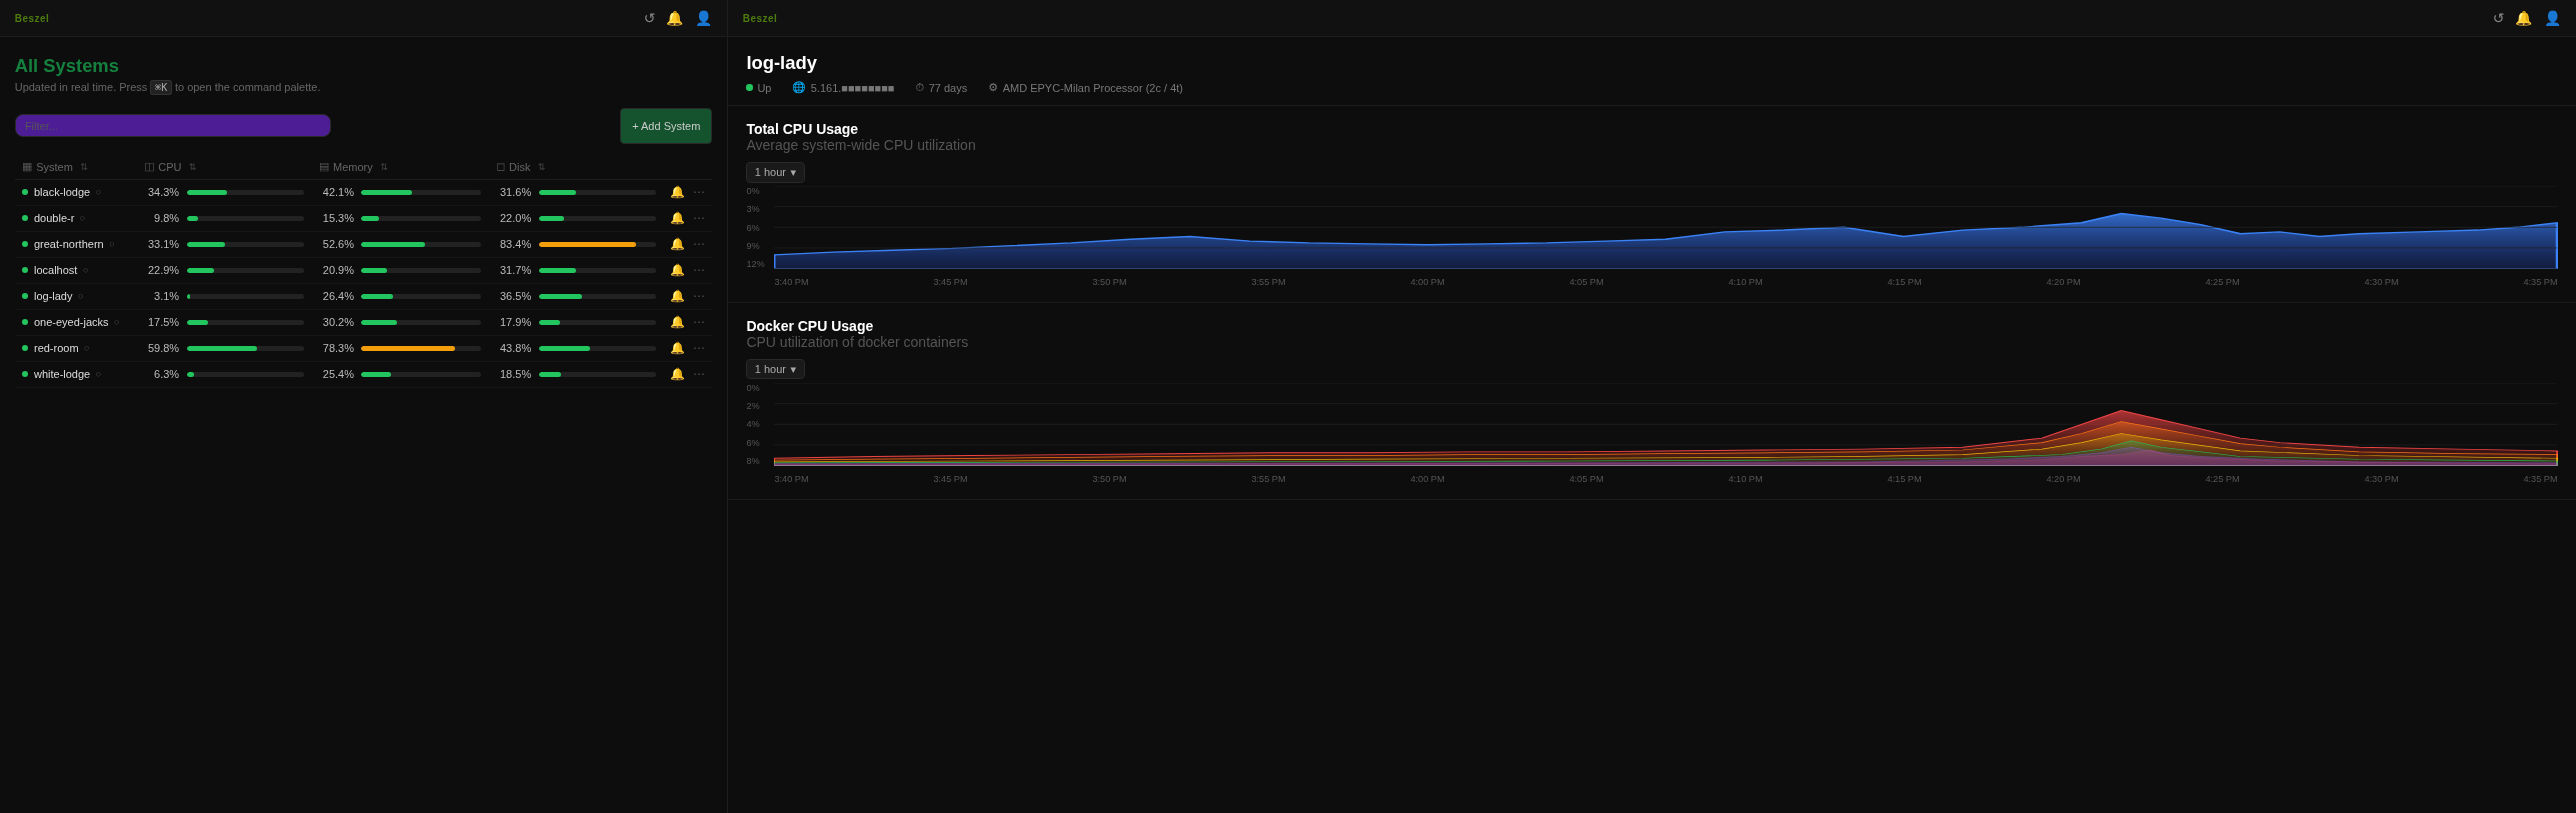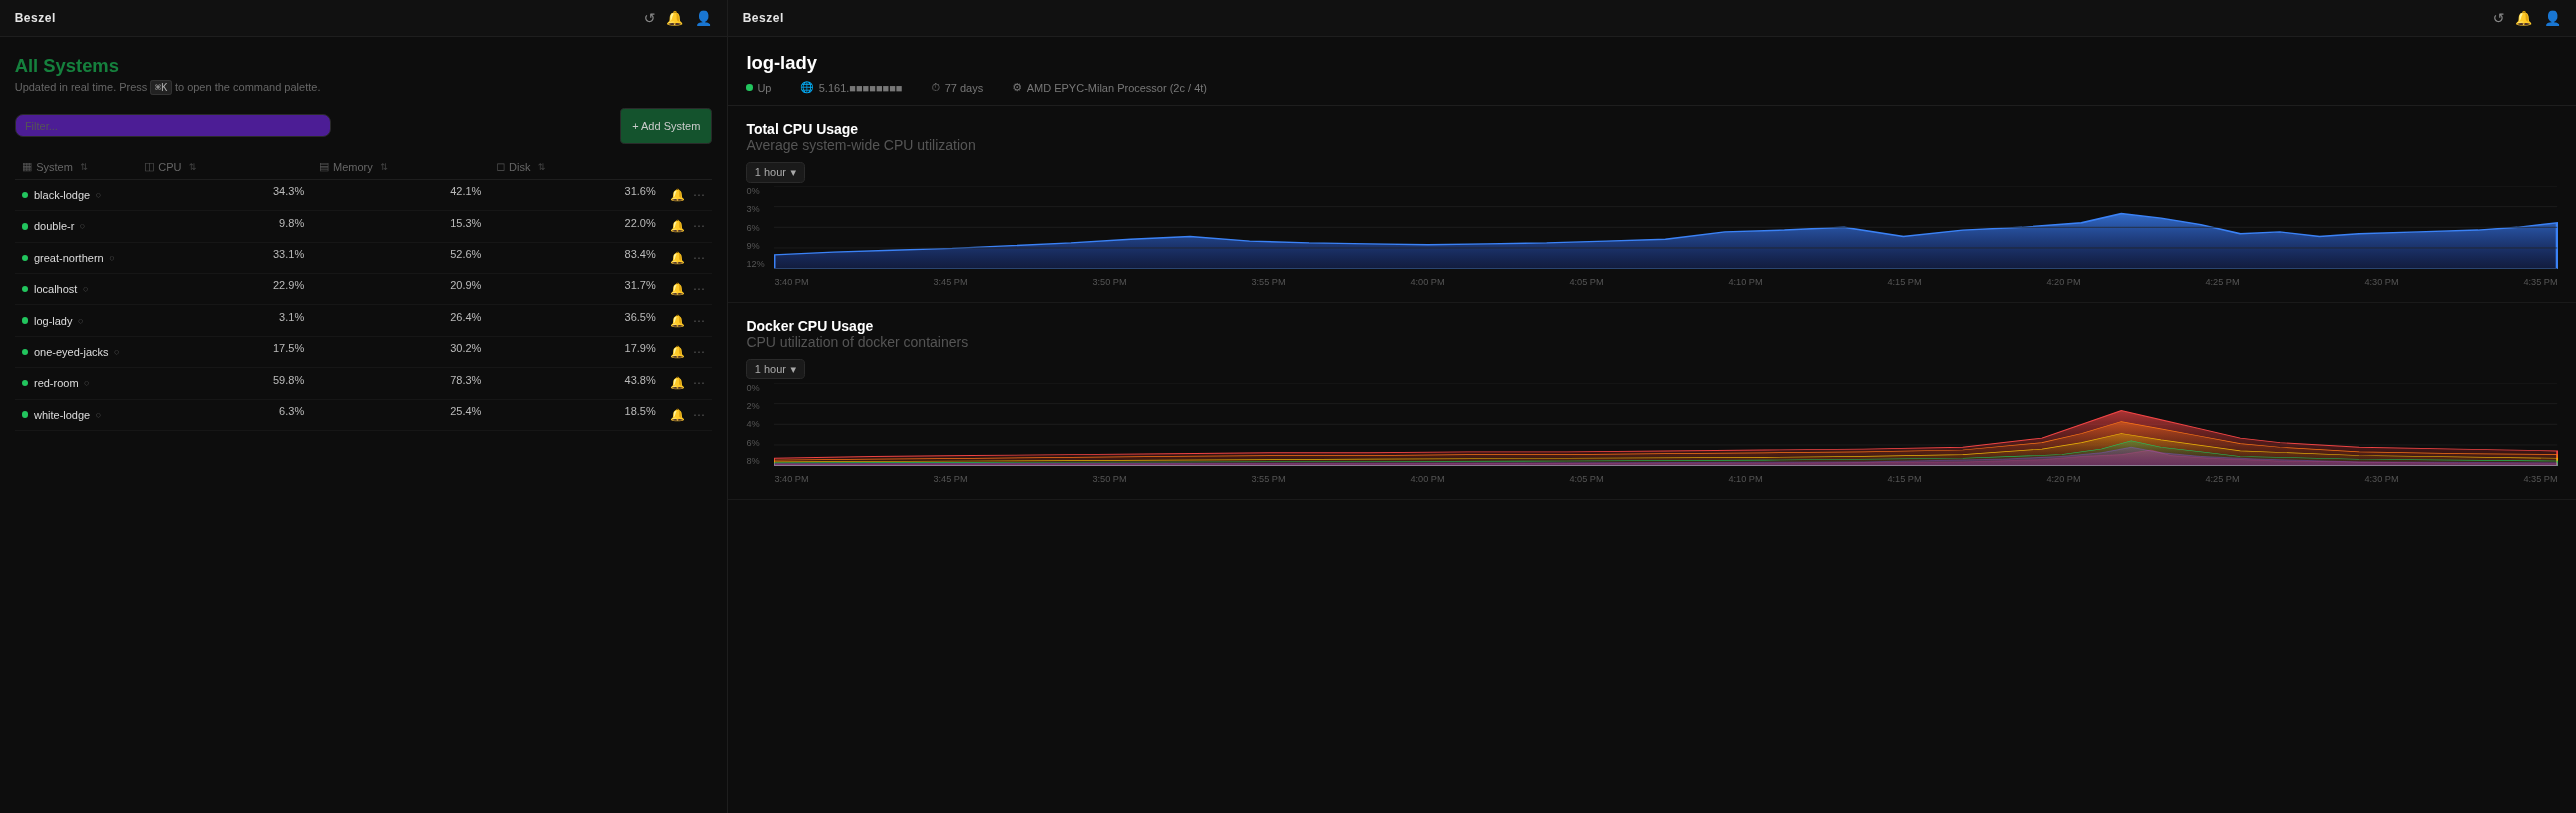--- a/index.html
+++ b/index.html
@@ -37,22 +37,22 @@
       display: flex;
       align-items: center;
       justify-content: space-between;
       padding: 7.4px 14.7px;
       border-bottom: 0.9px solid #1e1e1e;
       background: #111;
       height: 37px;
     }
     .header-logo {
       font-weight: 700;
-      font-size: 12px;
-      color: #e5e5e5;
+      font-size: 10px;
+      color: #4d7c0f;
       letter-spacing: 0.5px;
     }
     .header-icons {
       display: flex;
       gap: 11px;
       align-items: center;
     }
     .header-icon {
       color: #888;
       cursor: pointer;
@@ -166,23 +166,22 @@
       font-size: 11px;
     }
     .system-icon {
       color: #555;
       font-size: 9.2px;
     }
 
     
     .metric-cell {
       display: flex;
-      align-items: flex-end;
+      align-items: center;
       gap: 7.4px;
-      flex-direction: column;
     }
     .metric-value {
       font-size: 11px;
       color: #bbb;
       min-width: 35px;
       text-align: right;
     }
     .progress-bar-bg {
       flex: 1;
       height: 5.5px;
@@ -233,21 +232,21 @@
     }
     .system-detail-title {
       font-size: 18.4px;
       font-weight: 600;
       color: #fff;
       margin-bottom: 7.4px;
     }
     .system-detail-meta {
       display: flex;
       align-items: center;
-      gap: 29px;
+      gap: 21px;
       font-size: 11px;
       color: #777;
     }
     .meta-item {
       display: flex;
       align-items: center;
       gap: 4.6px;
     }
     .meta-dot { width: 6.4px; height: 6.4px; border-radius: 50%; background: #22c55e; }
 

